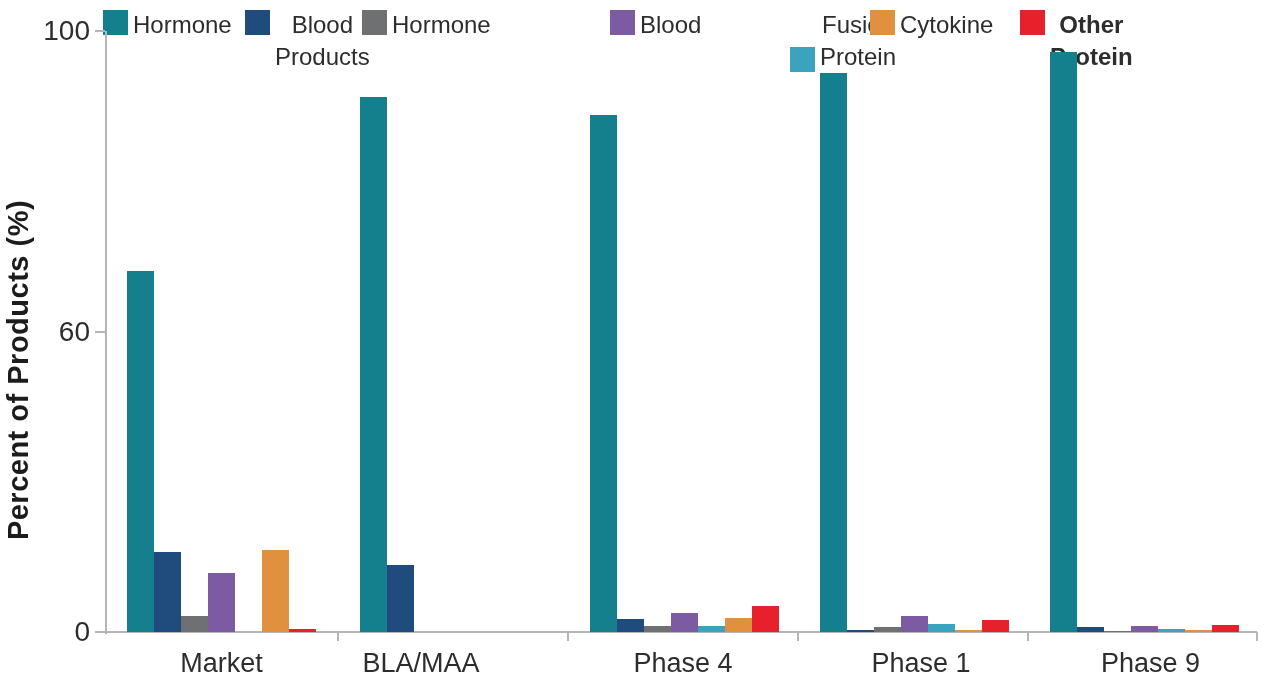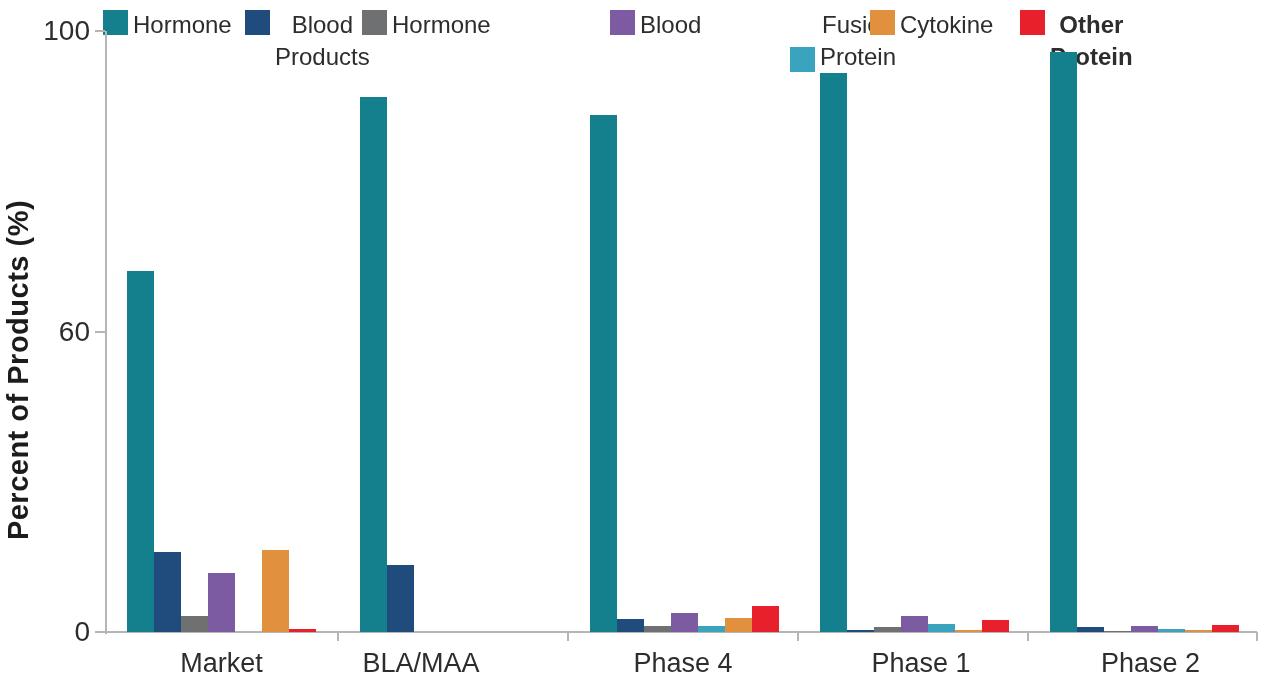--- a/index.html
+++ b/index.html
@@ -107,15 +107,15 @@
       <div class="bar" style="left: 955px; top: 629.596px; width: 27px; height: 2.404px; background: rgb(225, 144, 62);"></div>
       <div class="bar" style="left: 982px; top: 619.98px; width: 27px; height: 12.02px; background: rgb(231, 32, 43);"></div>
       <div class="category-label" style="left: 821px; top: 648px;">Phase 1</div>
       <div class="bar" style="left: 1050px; top: 52.035px; width: 27px; height: 579.965px; background: rgb(21, 128, 141);"></div>
       <div class="bar" style="left: 1077px; top: 627.192px; width: 27px; height: 4.808px; background: rgb(32, 76, 125);"></div>
       <div class="bar" style="left: 1104px; top: 630.5px; width: 27px; height: 1.5px; background: rgb(110, 112, 114);"></div>
       <div class="bar" style="left: 1131px; top: 625.99px; width: 27px; height: 6.01px; background: rgb(125, 91, 163);"></div>
       <div class="bar" style="left: 1158px; top: 628.995px; width: 27px; height: 3.005px; background: rgb(58, 163, 189);"></div>
       <div class="bar" style="left: 1185px; top: 629.596px; width: 27px; height: 2.404px; background: rgb(225, 144, 62);"></div>
       <div class="bar" style="left: 1212px; top: 625.389px; width: 27px; height: 6.611px; background: rgb(231, 32, 43);"></div>
-      <div class="category-label" style="left: 1050.5px; top: 648px;">Phase 2</div>
+      <div class="category-label" style="left: 1050.5px; top: 648px;">Phase 9</div>
     </div>
 </div>
 
 </body></html>

